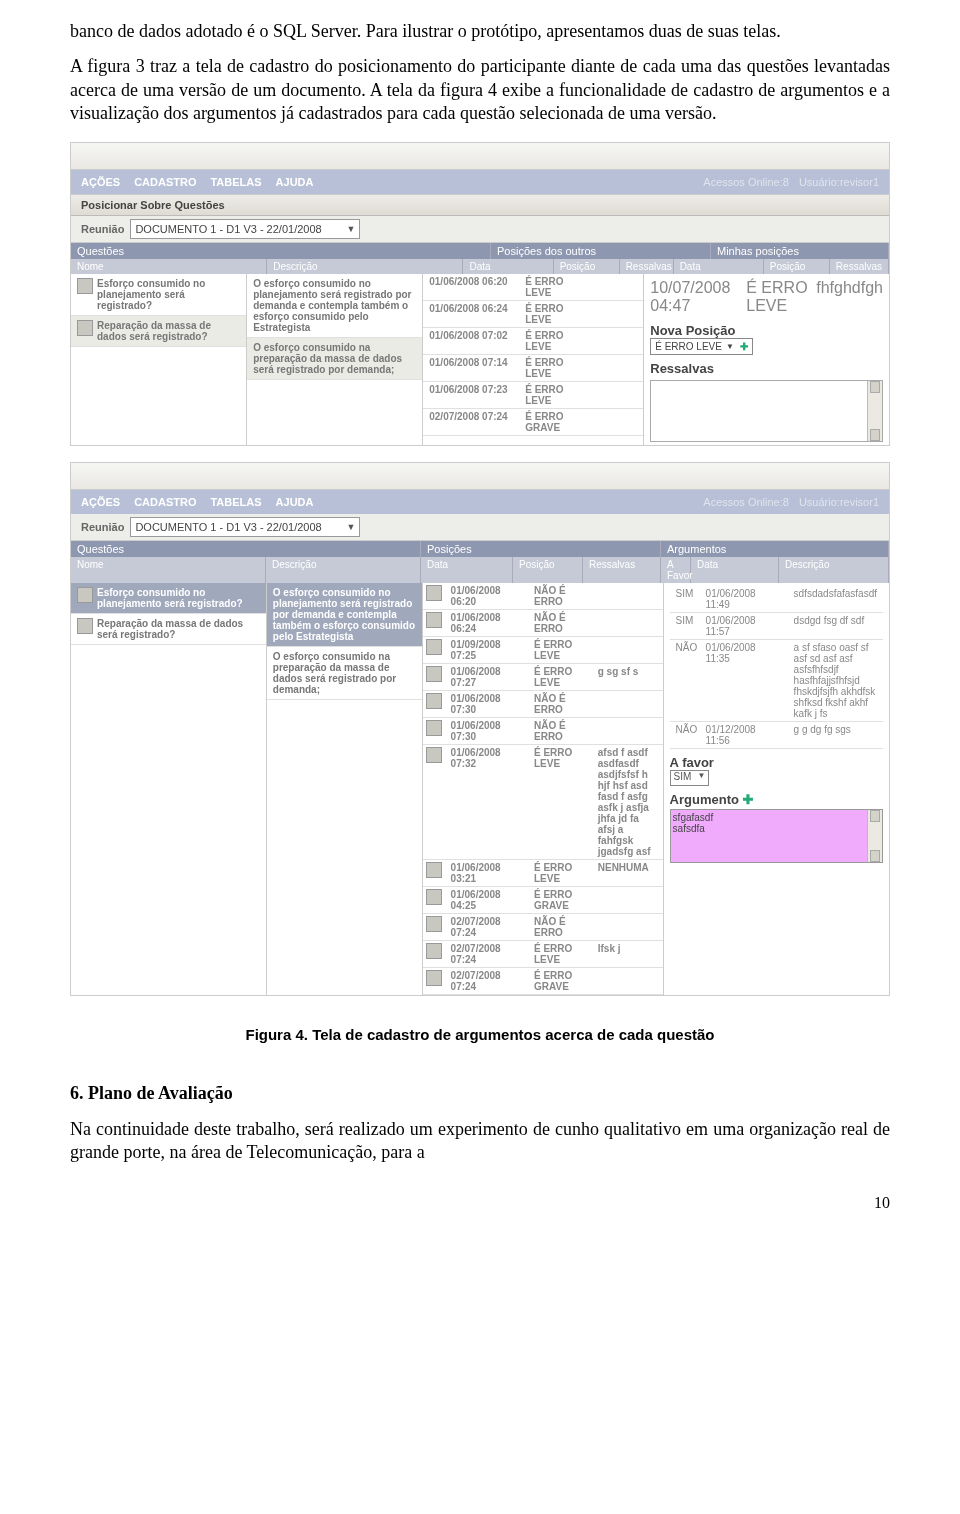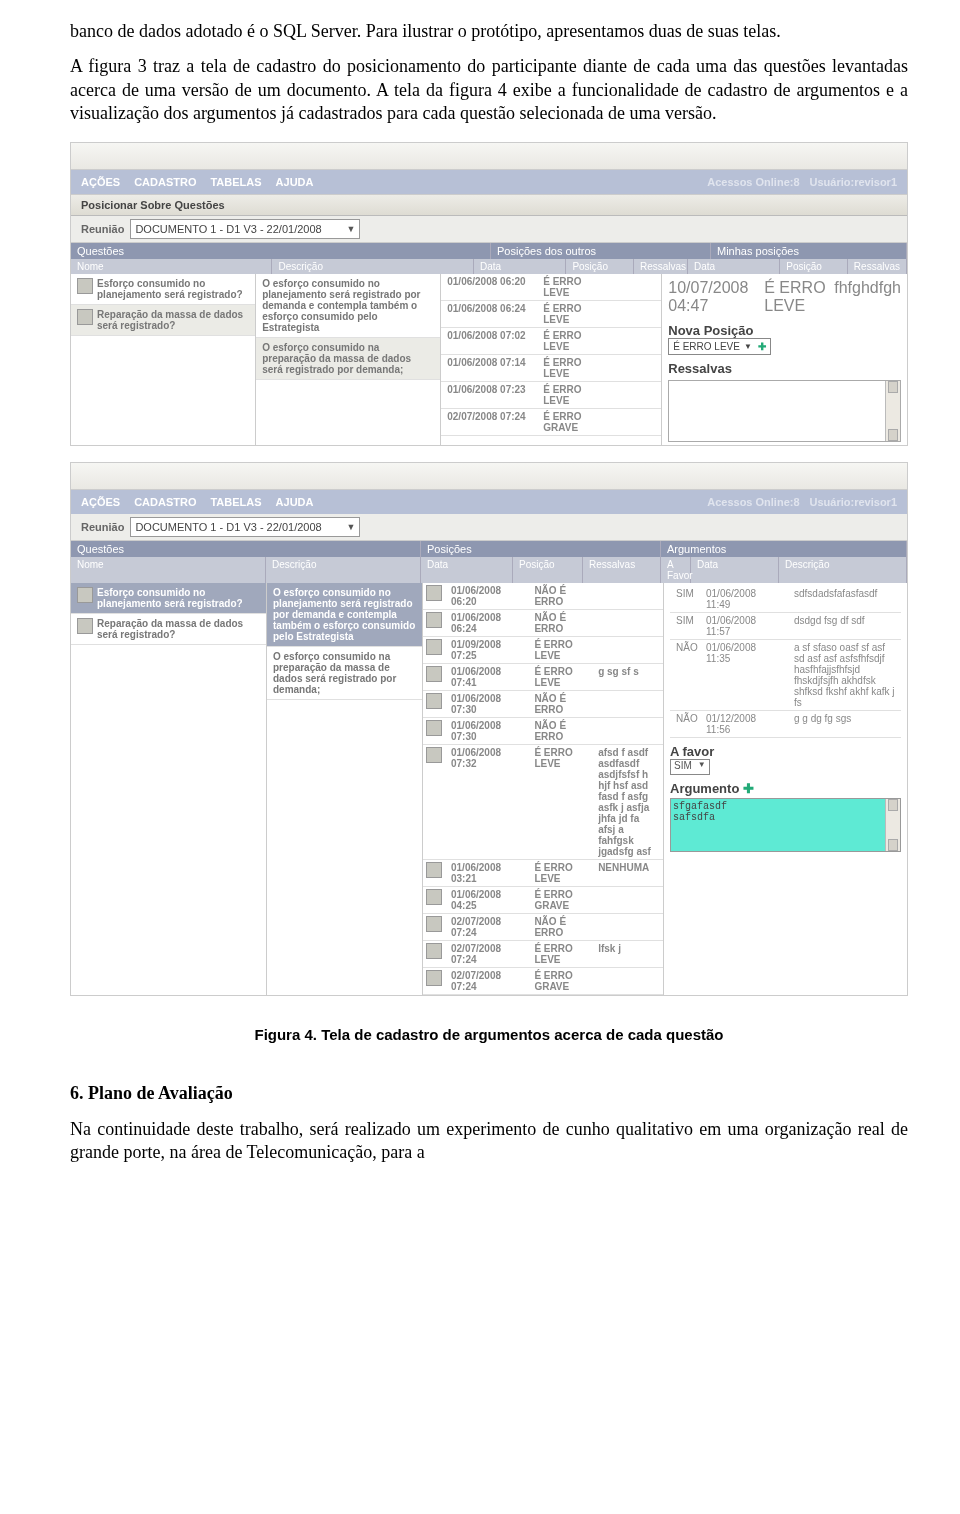--- a/index.html
+++ b/index.html
@@ -1,24 +1,24 @@
 <!DOCTYPE html>
 <html><head>
 <meta charset="utf-8">
 <style>
   body { margin:0; padding:0; font-family:"Times New Roman", serif; font-size:18px; color:#000; background:#fff; }
-  .page { width:960px; margin:0 auto; padding:20px 52px 40px 70px; box-sizing:border-box; }
+  .page { width:960px; margin:0 auto; padding:20px 70px 40px 70px; box-sizing:border-box; }
   .para { text-align:justify; line-height:1.3; margin:0 0 12px 0; }
 
   .screenshot { border:1px solid #ccc; font-family:Arial, sans-serif; font-size:11px; color:#555; background:#fff; margin-top:16px; }
   .topbar { height:26px; background:linear-gradient(#f6f6f3,#e9e8e3); border-bottom:1px solid #ccc; }
   .navbar { display:flex; align-items:center; background:#b7c0d6; color:#fff; font-weight:bold; font-size:11px; height:24px; padding:0 10px; }
   .navbar .menu-item { margin-right:14px; cursor:pointer; }
   .navbar .spacer { flex:1; }
-  .navbar .right { color:#e0e4ee; font-weight:bold; }
+  .navbar .right { color:#e0e4ee; font-weight:normal; }
   .section-title { background:linear-gradient(#edece7,#dedcd3); border-top:1px solid #ccc; border-bottom:1px solid #bbb; padding:4px 10px; color:#444; font-weight:bold; }
   .reuniao-row { display:flex; align-items:center; background:#ededea; border-bottom:1px solid #ccc; padding:3px 10px; }
   .reuniao-row label { color:#666; font-weight:bold; margin-right:6px; }
   .select-box { display:inline-flex; align-items:center; background:#fff; border:1px solid #999; padding:1px 4px; color:#444; min-width:220px; height:16px; }
   .select-box .arrow { margin-left:auto; font-size:9px; color:#555; }
 
   .header-row { display:flex; background:#8e97b0; color:#fff; font-size:11px; }
   .sub-row { display:flex; background:#c6cad6; color:#fff; font-size:10px; }
   .hcell { padding:2px 6px; box-sizing:border-box; border-right:1px solid #aab; }
 
@@ -56,21 +56,21 @@
   .f4-nome { width:195px; }
   .f4-desc { width:155px; }
   .f4-po   { width:240px; }
   .f4-arg  { flex:1; }
   .f4-data { width:92px; }
   .f4-pos  { width:70px; }
   .f4-res  { width:78px; }
   .f4-af   { width:30px; }
   .f4-adat { width:88px; }
 
-  .arg-input { background:#5eead4; border:1px solid #999; height:48px; color:#444; font-size:10px; padding:2px; position:relative; margin-top:2px;font-family:Liberation Mono, monospace; }
+  .arg-input { background:#f0abfc; border:1px solid #999; height:48px; color:#444; font-size:10px; padding:2px; position:relative; margin-top:2px; }
   .arg-input .scrollbar { position:absolute; right:0; top:0; bottom:0; width:14px; background:#ece9e2; border-left:1px solid #bbb; }
   .arg-input .scrollbar:before,.arg-input .scrollbar:after { content:""; position:absolute; left:2px; right:2px; height:10px; background:#d5d2ca; border:1px solid #aaa; }
   .arg-input .scrollbar:before { top:0; } .arg-input .scrollbar:after { bottom:0; }
   .af-select { display:inline-flex; background:#fff; border:1px solid #888; padding:0 3px; font-size:10px; height:14px; }
   .af-select .arrow { margin-left:6px; font-size:8px; }
 </style>
 </head>
 <body>
 
 <div class="page">
@@ -245,21 +245,21 @@
             <div class="po-cell f4-res" style="white-space:normal"></div>
           </div>
           <div class="po-row">
             <div class="ic" style="margin:2px 3px"></div>
             <div class="po-cell f4-data">01/09/2008 07:25</div>
             <div class="po-cell f4-pos">É ERRO LEVE</div>
             <div class="po-cell f4-res" style="white-space:normal"></div>
           </div>
           <div class="po-row">
             <div class="ic" style="margin:2px 3px"></div>
-            <div class="po-cell f4-data">01/06/2008 07:41</div>
+            <div class="po-cell f4-data">01/06/2008 07:27</div>
             <div class="po-cell f4-pos">É ERRO LEVE</div>
             <div class="po-cell f4-res" style="white-space:normal">g sg sf s</div>
           </div>
           <div class="po-row">
             <div class="ic" style="margin:2px 3px"></div>
             <div class="po-cell f4-data">01/06/2008 07:30</div>
             <div class="po-cell f4-pos">NÃO É ERRO</div>
             <div class="po-cell f4-res" style="white-space:normal"></div>
           </div>
           <div class="po-row">
@@ -338,13 +338,14 @@
 safsdfa</span><div class="scrollbar"></div></div>
       </div>
     </div>
   </div>
 
   <div class="caption">Figura 4. Tela de cadastro de argumentos acerca de cada questão</div>
 
   <div class="section-head">6. Plano de Avaliação</div>
   <p class="para">Na continuidade deste trabalho, será realizado um experimento de cunho qualitativo em uma organização real de grande porte, na área de Telecomunicação, para a</p>
 
+  <div class="pagenum">10</div>
 </div>
 
 </body></html>

